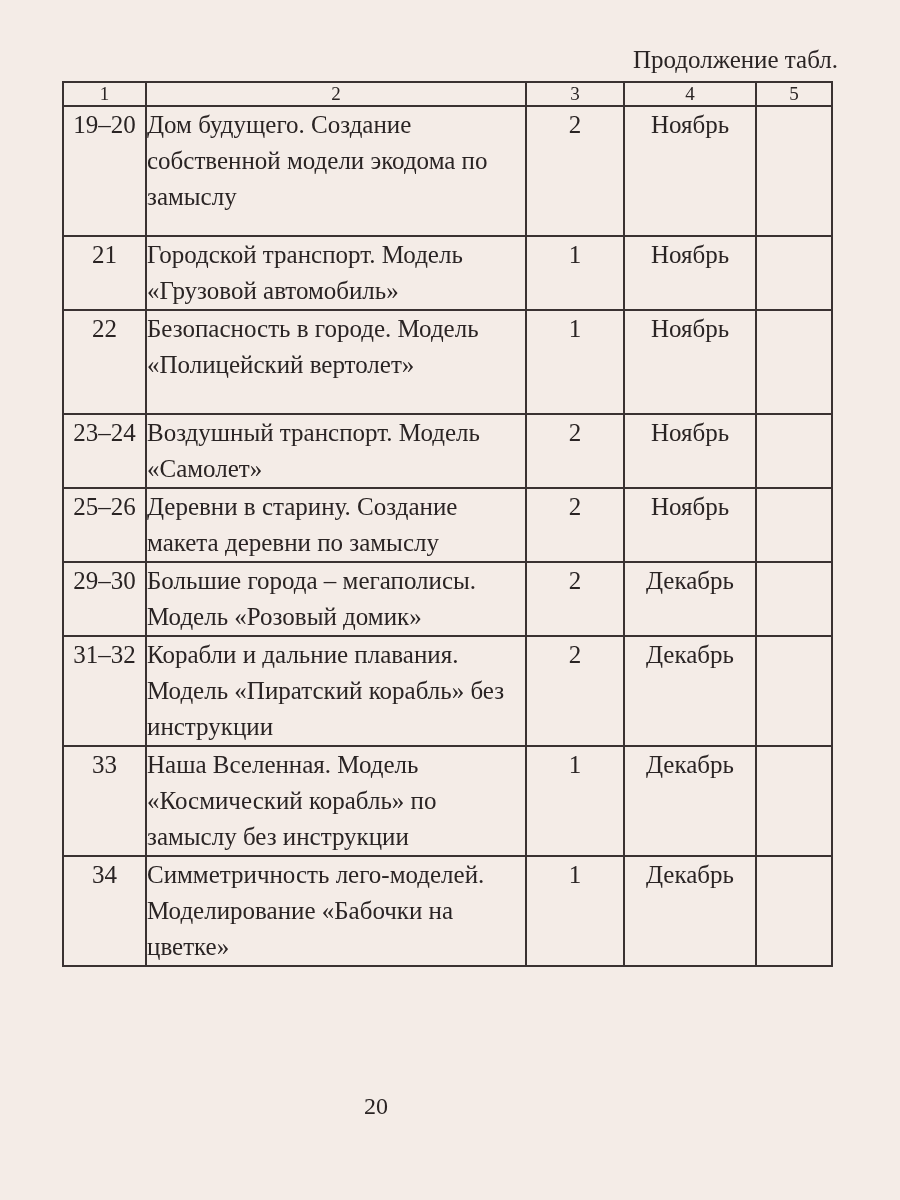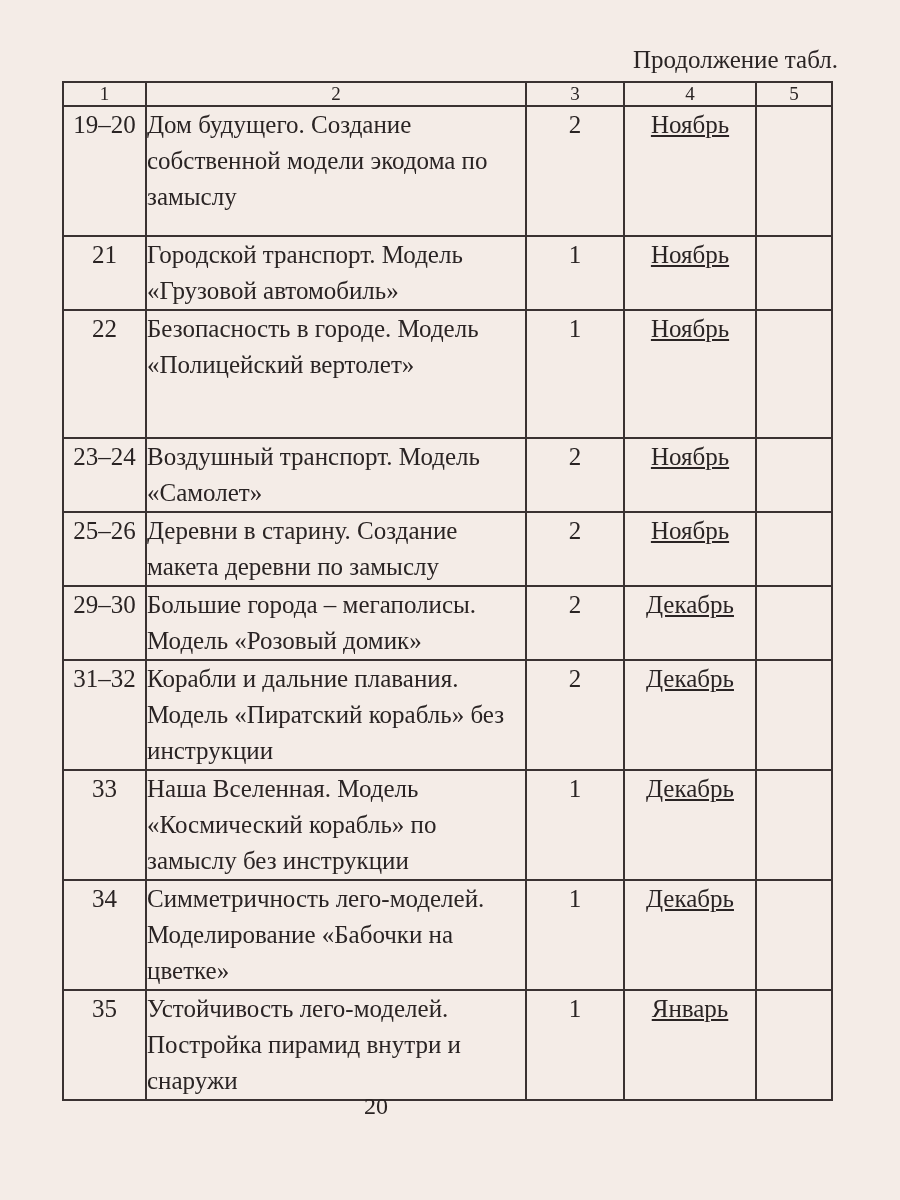--- a/index.html
+++ b/index.html
@@ -25,21 +25,21 @@
       font-size: 25px;
       line-height: 36px;
       padding: 0;
     }
     table.main th {
       font-weight: normal; font-size: 19px; line-height: 22px; text-align: center;
     }
     td.c1 { text-align: center; padding-top: 2px; border-radius: 6px; }
     td.c2 { padding: 2px 6px 2px 10px; }
     td.c3 { text-align: center; padding-top: 2px; }
-    td.c4 { text-align: center; padding-top: 2px; text-decoration: underline; }
+    td.c4 { text-align: center; padding-top: 2px; }
     td.c5 { }
     .page-number {
       position: absolute; left: 0; width: 752px; top: 1093px;
       text-align: center; font-size: 24px;
     }
   </style>
 </head>
 <body>
 
 <div class="caption">Продолжение табл.</div>
@@ -69,21 +69,21 @@
       <td class="c4">Ноябрь</td>
       <td class="c5"></td>
     </tr>
     <tr style="height:68px">
       <td class="c1">21</td>
       <td class="c2">Городской транспорт. Модель «Грузовой автомобиль»</td>
       <td class="c3">1</td>
       <td class="c4">Ноябрь</td>
       <td class="c5"></td>
     </tr>
-    <tr style="height:128px">
+    <tr style="height:104px">
       <td class="c1">22</td>
       <td class="c2">Безопасность в городе. Модель «Полицейский вертолет»</td>
       <td class="c3">1</td>
       <td class="c4">Ноябрь</td>
       <td class="c5"></td>
     </tr>
     <tr style="height:68px">
       <td class="c1">23–24</td>
       <td class="c2">Воздушный транспорт. Модель «Самолет»</td>
       <td class="c3">2</td>
@@ -118,23 +118,16 @@
       <td class="c4">Декабрь</td>
       <td class="c5"></td>
     </tr>
     <tr style="height:104px">
       <td class="c1">34</td>
       <td class="c2">Симметричность лего-моделей. Моделирование «Бабочки на цветке»</td>
       <td class="c3">1</td>
       <td class="c4">Декабрь</td>
       <td class="c5"></td>
     </tr>
-    <tr style="height:110px">
-      <td class="c1">35</td>
-      <td class="c2">Устойчивость лего-моделей. Постройка пирамид внутри и снаружи</td>
-      <td class="c3">1</td>
-      <td class="c4">Январь</td>
-      <td class="c5"></td>
-    </tr>
   </tbody>
 </table>
 
 <div class="page-number">20</div>
 
 </body></html>

